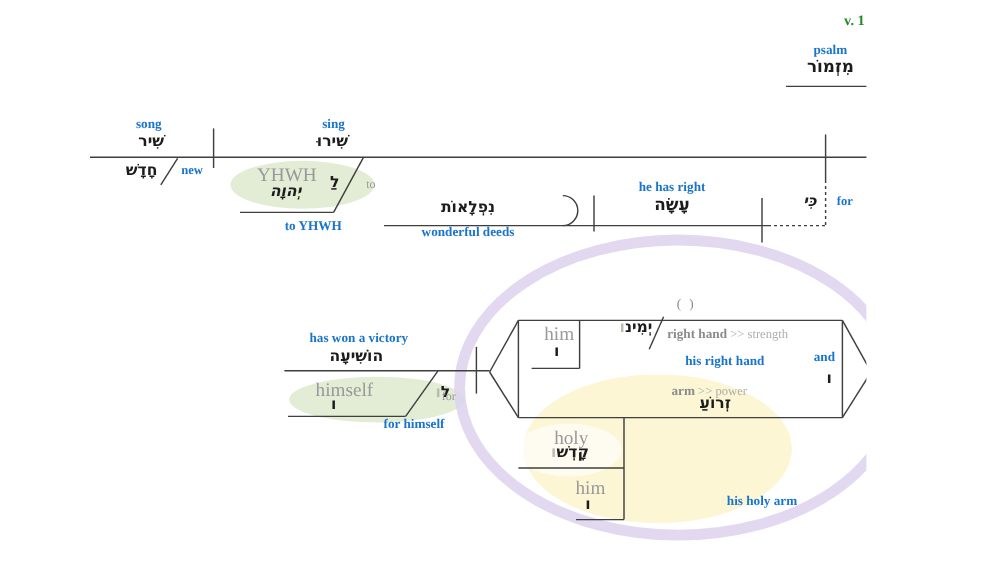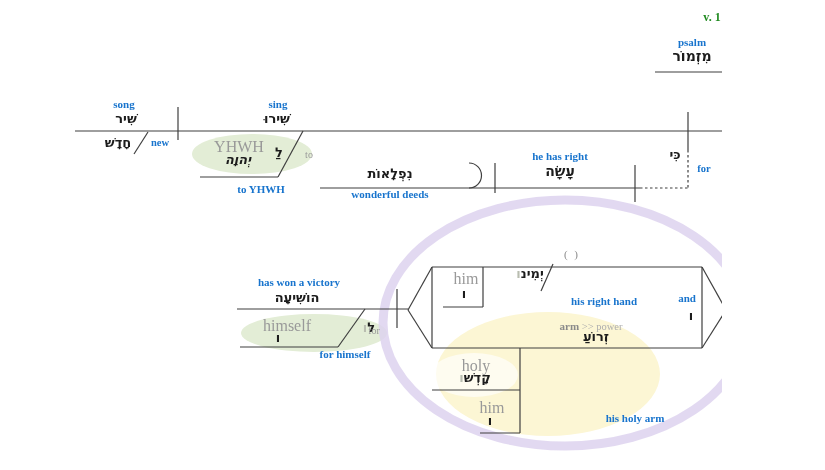--- a/index.html
+++ b/index.html
@@ -93,36 +93,37 @@
   <div class="t heb" style="left:238px;top:153px;font-style:italic;">יְהוָה</div>
   <div class="t heb" style="left:279px;top:146px;">לַ</div>
   <div class="t gray" style="left:309px;top:150px;font-size:10px;">to</div>
   <div class="t gloss" style="left:261px;top:184px;">to YHWH</div>
 
   <div class="t gloss" style="left:390px;top:153px;margin-top:36px;">wonderful deeds</div>
   <div class="t heb" style="left:390px;top:167px;">נִפְלָאוֹת</div>
   <div class="t gloss" style="left:560px;top:151px;">he has right</div>
   <div class="t heb heb-lg" style="left:560px;top:164px;">עָשָׂה</div>
 
-  <div class="t heb" style="left:675px;top:148px;">כִּי</div>
+  <div class="t heb" style="left:675px;top:162px;font-style:italic;">כִּי</div>
   <div class="t gloss" style="left:704px;top:164px;font-size:10.5px;">for</div>
 
   <div class="t gloss" style="left:299px;top:277px;">has won a victory</div>
   <div class="t heb" style="left:297px;top:291px;">הוֹשִׁיעָה</div>
   <div class="t gray" style="left:287px;top:318px;">himself</div>
   <div class="t heb" style="left:278px;top:331px;">ו</div>
   <div class="t heb" style="left:333px;top:321px;margin-left:36px;"><span>ל</span><span class="sfx">ו</span></div>
   <div class="t gray" style="left:374px;top:326px;font-size:10px;">for</div>
   <div class="t gloss" style="left:345px;top:349px;">for himself</div>
 
   <div class="t elided" style="left:572px;top:249px;">( )</div>
   <div class="t gray" style="left:466px;top:271px;">him</div>
   <div class="t heb" style="left:464px;top:287px;">ו</div>
 
   <div class="t heb" style="left:530px;top:267px;"><span>יְמִינ</span><span class="sfx">ו</span></div>
+  <div class="t" style="left:556px;top:270px;transform:none;"><span class="grayb">right hand</span><span class="graylt"> &gt;&gt; </span><span class="graylt">strength</span></div>
   <div class="t gloss" style="left:604px;top:296px;">his right hand</div>
 
   <div class="t gloss" style="left:687px;top:293px;">and</div>
   <div class="t heb" style="left:691px;top:309px;">ו</div>
 
   <div class="t" style="left:591px;top:317px;"><span class="grayb">arm</span><span class="graylt"> &gt;&gt; </span><span class="graylt">power</span></div>
   <div class="t heb" style="left:596px;top:330px;">זְרוֹעַ</div>
 
   <div class="t gray" style="left:476px;top:358px;">holy</div>
   <div class="t heb" style="left:475px;top:371px;"><span>קָדְשׁ</span><span class="sfx">ו</span></div>

